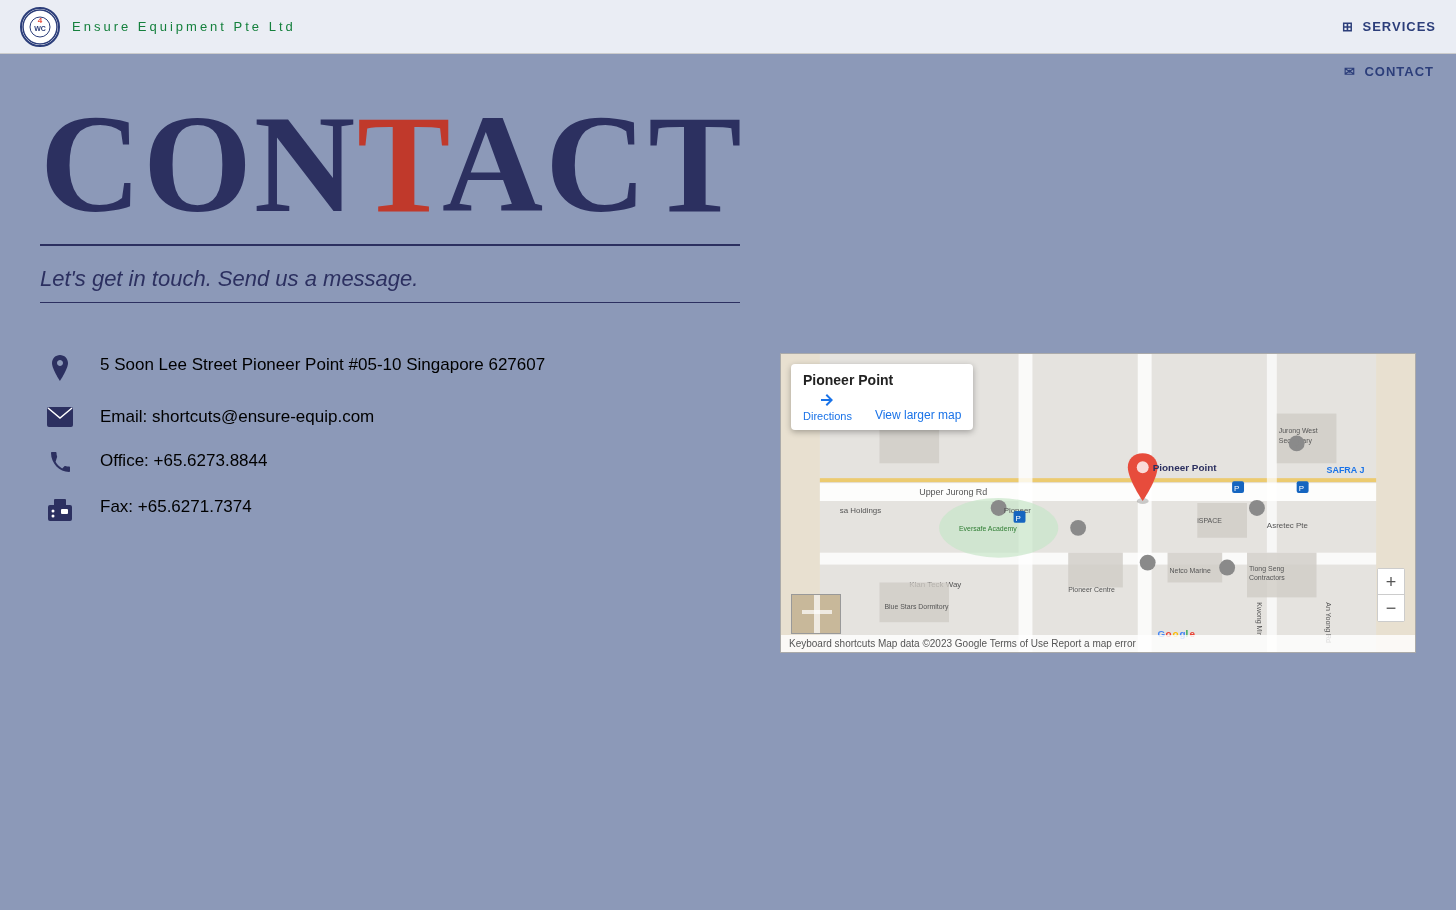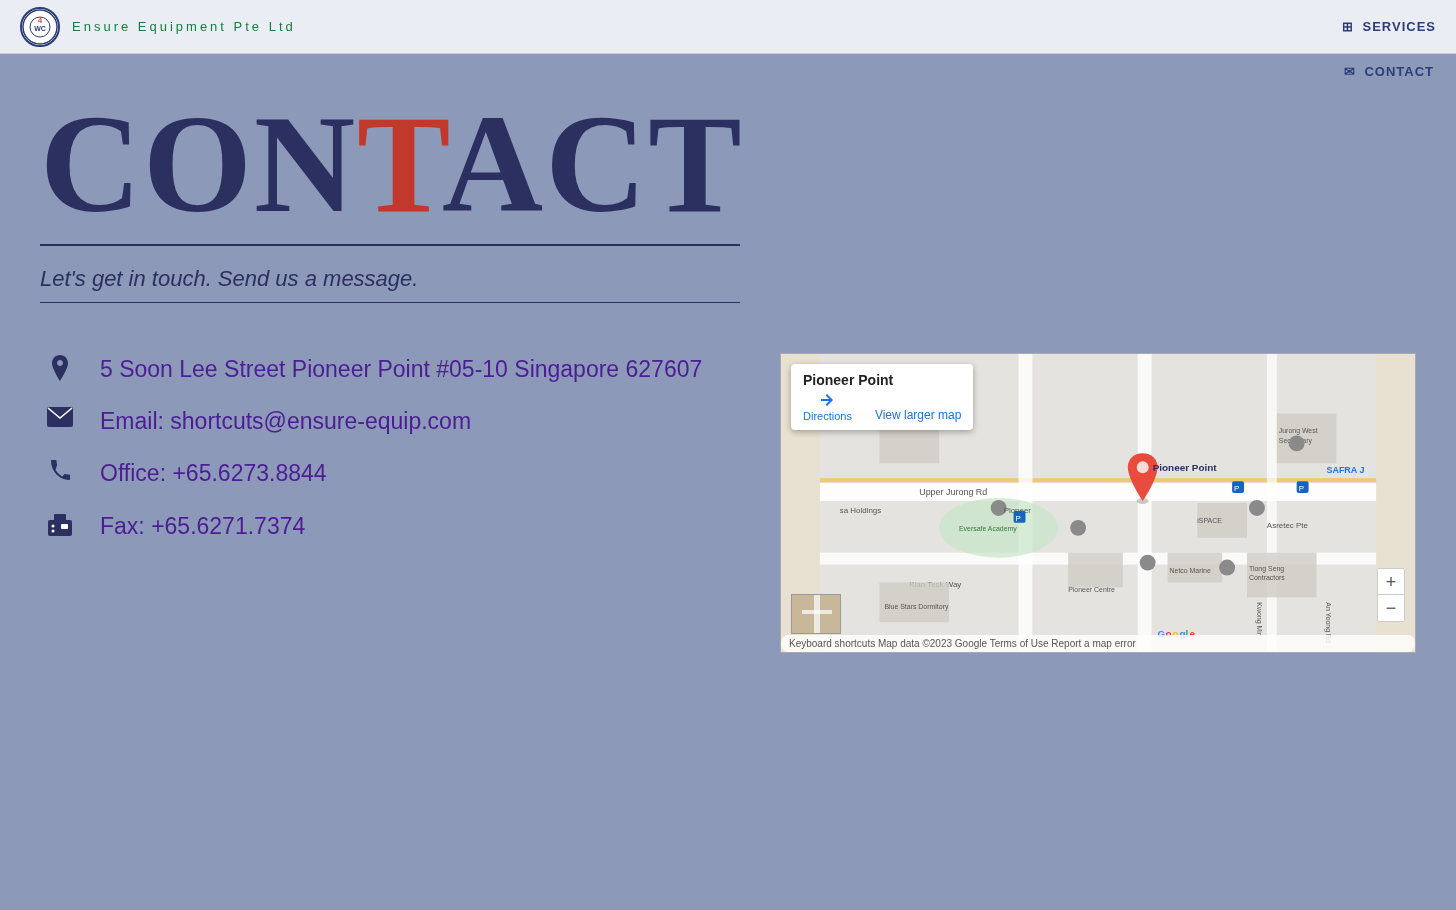--- a/index.html
+++ b/index.html
@@ -119,22 +119,22 @@
       width: 40px;
       display: flex;
       align-items: center;
       justify-content: center;
       color: #2c3060;
       font-size: 22px;
       flex-shrink: 0;
       margin-top: 2px;
     }
     .contact-text {
-      font-size: 23px;
-      color: #4c1d95;
+      font-size: 17px;
+      color: #000000;
       line-height: 1.4;
     }
 
     
     .map-container {
       flex: 1;
       position: relative;
       height: 300px;
       background-color: #e8e0d0;
       border: 1px solid #aaa;
@@ -191,21 +191,20 @@
       bottom: 0;
       left: 0;
       right: 0;
       background: rgba(255,255,255,0.8);
       font-size: 10px;
       color: #555;
       padding: 3px 8px;
       display: flex;
       gap: 8px;
       align-items: center;
-      border-radius: 7px;
     }
 
     
     .map-zoom {
       position: absolute;
       right: 10px;
       bottom: 30px;
       background: white;
       border: 1px solid #ccc;
       border-radius: 2px;

